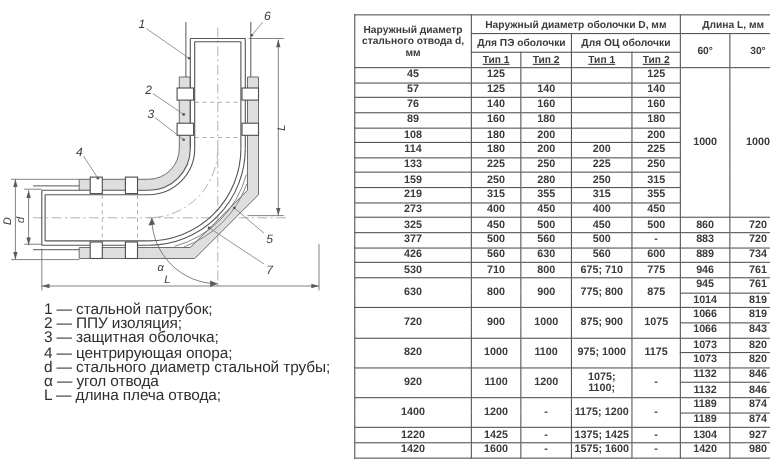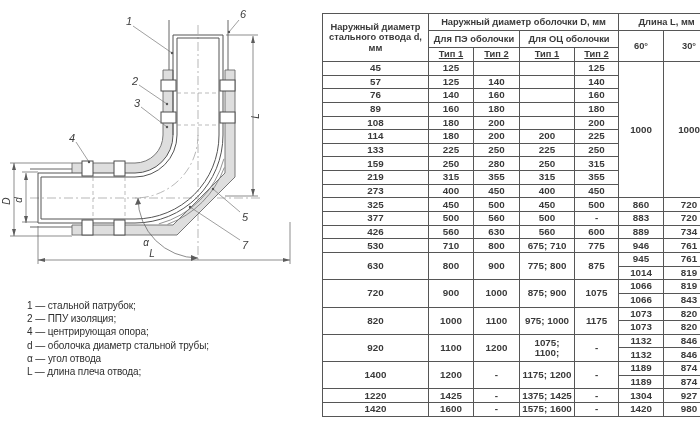--- a/index.html
+++ b/index.html
@@ -3,22 +3,22 @@
 <meta charset="utf-8">
 <style>
   html,body{margin:0;padding:0;background:#fff;width:700px;height:432px;overflow:hidden;
     font-family:"Liberation Sans",sans-serif;}
   .stage{position:relative;width:700px;height:432px;background:#fff;}
   
   .drawing{position:absolute;left:0;top:0;width:305px;height:266px;}
   .callout{font-size:11px;font-style:italic;fill:#3c3c3c;}
   .dimtxt{font-size:10px;font-style:italic;fill:#3c3c3c;}
   
-  .legend{position:absolute;left:27px;top:274px;width:292px;color:#2e2e2e;
-    font-size:10px;line-height:13.2px;letter-spacing:-0.1px;margin-top:25px;}
+  .legend{position:absolute;left:40px;top:274px;width:292px;color:#2e2e2e;
+    font-size:14px;line-height:13.2px;letter-spacing:-0.1px;}
   .legend div{white-space:nowrap;}
   
   .tblwrap{position:absolute;left:322px;top:13px;width:392px;}
   table.spec{border-collapse:collapse;table-layout:fixed;width:392px;
     font-family:"Liberation Sans",sans-serif;color:#3a3a3a;}
   table.spec th,table.spec td{border:1px solid #565656;padding:0 1px;text-align:center;
     vertical-align:middle;overflow:hidden;}
   table.spec th{font-size:9.3px;font-weight:bold;line-height:1.12;}
   table.spec td{font-size:9.8px;font-weight:bold;height:12.65px;line-height:1.05;white-space:pre-line;}
   tr.h1 th{height:16px;} tr.h2 th{height:16px;} tr.h3 th{height:13px;text-decoration:underline;}
@@ -149,22 +149,23 @@
     <text class="dimtxt" x="10" y="201" transform="rotate(-90 10 201)" text-anchor="middle">D</text>
     <text class="dimtxt" x="22" y="200" transform="rotate(-90 22 200)" text-anchor="middle">d</text>
     <text class="dimtxt" x="152" y="257" text-anchor="middle">L</text>
     <text class="dimtxt" x="259" y="116" transform="rotate(-90 259 116)" text-anchor="middle">L</text>
     <text class="dimtxt" x="146" y="246" text-anchor="middle">α</text>
   </svg>
 
   <div class="legend">
     <div>1 — стальной патрубок;</div>
     <div>2 — ППУ изоляция;</div>
+    <div>3 — защитная оболочка;</div>
     <div>4 — центрирующая опора;</div>
-    <div>d — оболочка диаметр стальной трубы;</div>
+    <div>d — стального диаметр стальной трубы;</div>
     <div>α — угол отвода</div>
     <div>L — длина плеча отвода;</div>
   </div>
 
   <div class="tblwrap">
     <table class="spec">
       <colgroup>
         <col style="width:106px">
           <col style="width:45px">
           <col style="width:46px">

